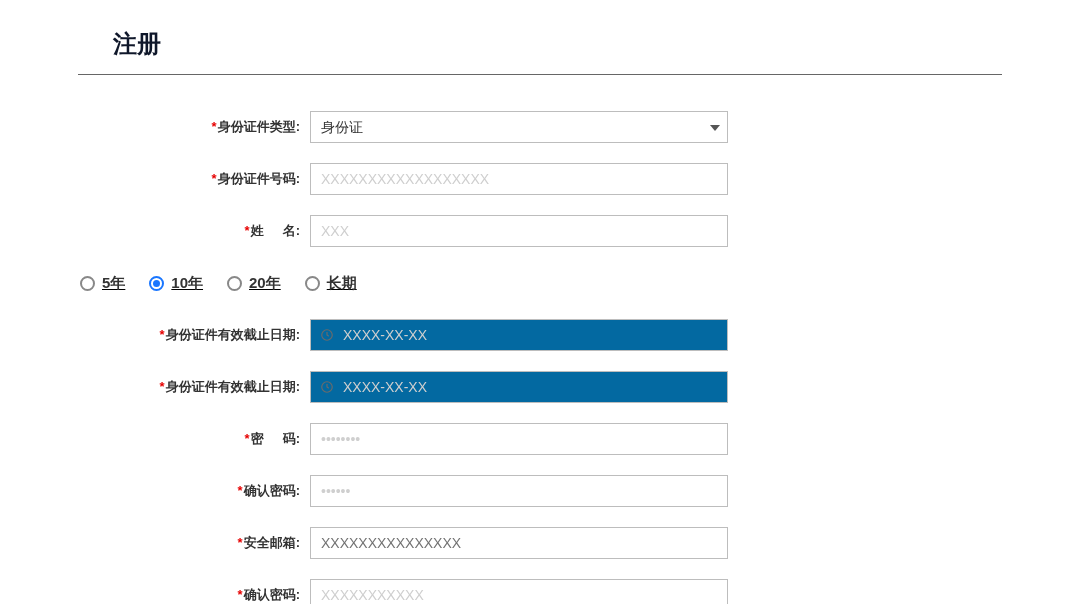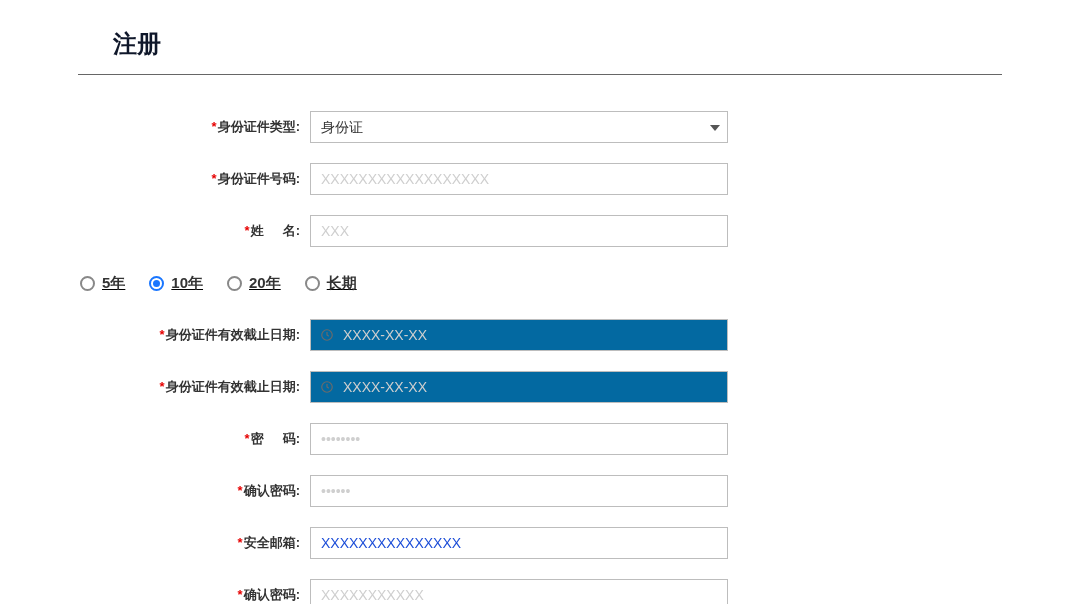--- a/index.html
+++ b/index.html
@@ -257,21 +257,21 @@
       <div class="field-col">
         <input class="inp" type="password" style="color: rgb(207, 207, 207);" value="●●●●●●">
       </div>
     </div>
 
     <div class="row">
       <div class="label-col">
         <span class="req">*</span><span>安全邮箱:</span>
       </div>
       <div class="field-col">
-        <input class="inp" type="text" style="color: #1d4ed8;" value="XXXXXXXXXXXXXXX">
+        <input class="inp" type="text" style="color: #737373;" value="XXXXXXXXXXXXXXX">
       </div>
     </div>
 
     <div class="row">
       <div class="label-col">
         <span class="req">*</span><span>确认密码:</span>
       </div>
       <div class="field-col">
         <input class="inp" type="text" style="color: rgb(207, 207, 207);" value="XXXXXXXXXXX">
       </div>

